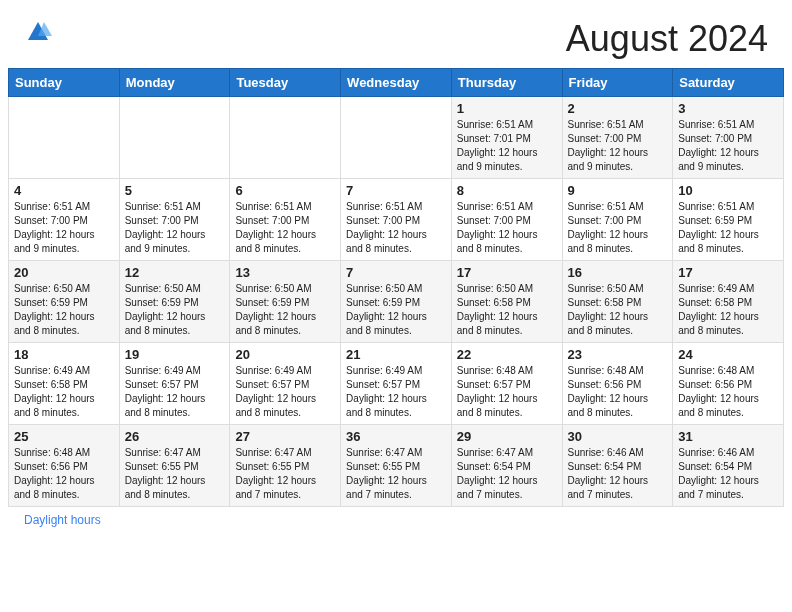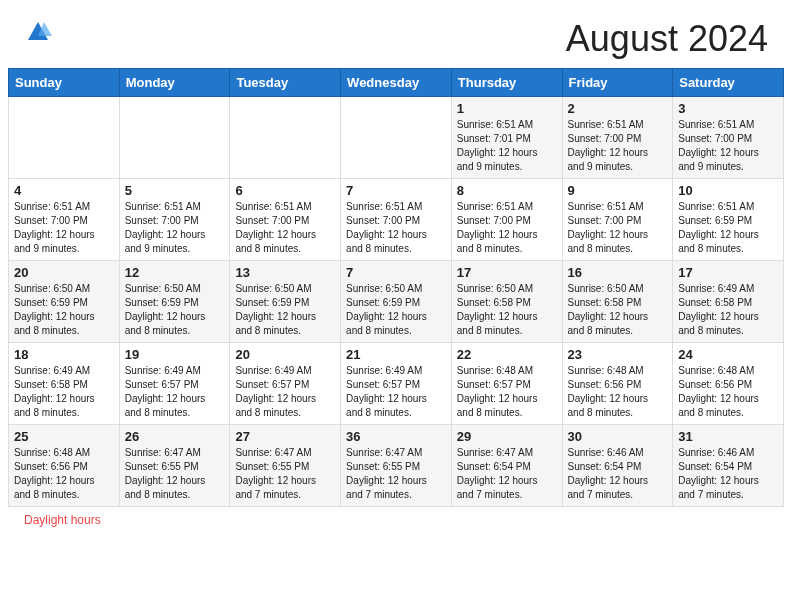--- a/index.html
+++ b/index.html
@@ -95,21 +95,21 @@
       font-size: 10px;
       color: #222;
       line-height: 1.4;
     }
     .empty-cell {
       background: #fff !important;
     }
     .footer {
       padding: 6px 24px;
       font-size: 12px;
-      color: #ef4444;
+      color: #3b82f6;
     }
     table {
       margin: 0 8px;
       width: calc(100% - 16px);
       border-radius: 29px;
     }
   </style>
 </head>
 <body>
 

